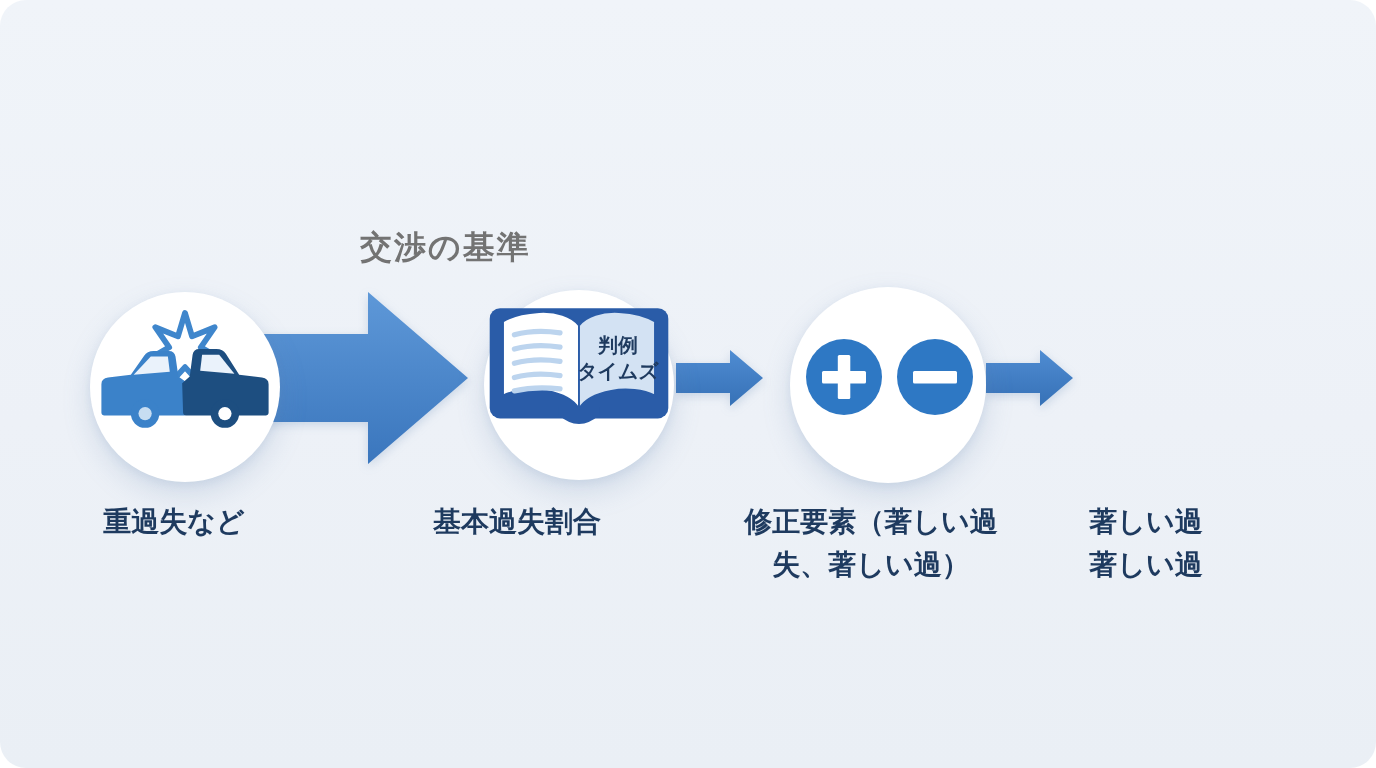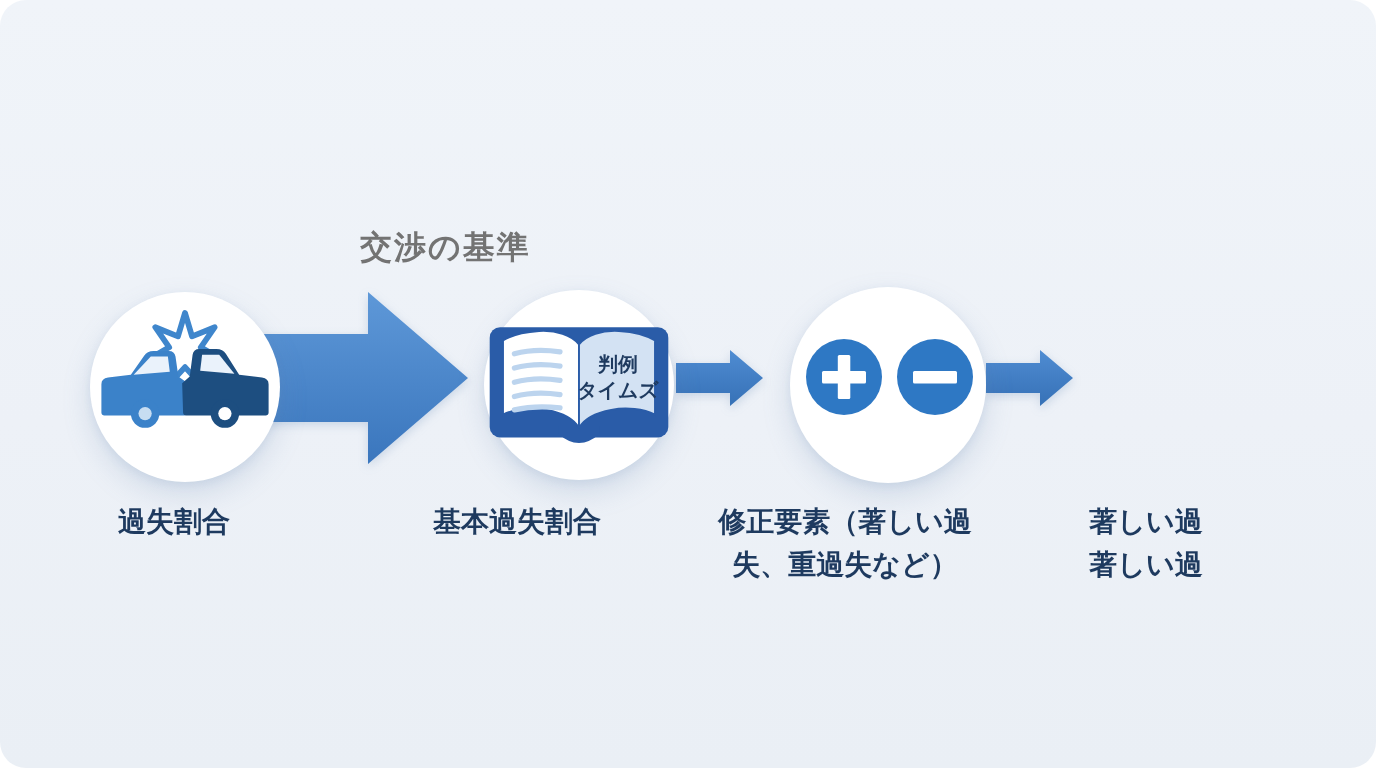--- a/index.html
+++ b/index.html
@@ -2,21 +2,21 @@
 <html lang="ja"><head>
 <meta charset="utf-8">
 <style>
   html,body{margin:0;padding:0;background:#ffffff;}
   body{font-family:"Liberation Sans","DejaVu Sans",sans-serif;}
   .stage{position:relative;width:1376px;height:768px;overflow:hidden;background:#ffffff;}
   .board{position:absolute;inset:0;border-radius:26px;
          background:linear-gradient(180deg,#f0f4f9 0%,#edf1f7 55%,#eaeff5 100%);}
   .circle{position:absolute;background:#ffffff;border-radius:50%;z-index:2;
           box-shadow:0 12px 28px rgba(110,140,180,.22),0 3px 8px rgba(110,140,180,.12);
-          display:flex;align-items:center;justify-content:center;}
+          display:flex;align-items:flex-start;justify-content:center;}
   .arrow{position:absolute;z-index:1;filter:drop-shadow(0 3px 5px rgba(90,130,180,.25));}
   .hdr{position:absolute;left:312px;top:226px;font-size:32px;font-weight:700;
        color:#737373;letter-spacing:2px;z-index:3;margin-left:48px;}
   .step-label{position:absolute;top:500px;width:300px;text-align:center;
               font-size:28px;font-weight:700;color:#1e3a5f;line-height:43px;z-index:3;}
   .pie-label{font-weight:700;fill:#ffffff;}
   svg{display:block;}
 </style>
 </head>
 <body>
@@ -102,23 +102,23 @@
         <rect x="47.8" y="68" width="12.5" height="44" rx="1.5" fill="#ffffff"></rect>
       </g>
       <g>
         <circle cx="145" cy="90" r="38" fill="#2e78c4"></circle>
         <rect x="123" y="84" width="44" height="12.5" rx="1.5" fill="#ffffff"></rect>
       </g>
     </svg>
   </div>
 
 
-  <div class="step-label" style="left:24px;">過失割合</div>
+  <div class="step-label" style="left:24px;">重過失など</div>
   <div class="step-label" style="left:367px;">基本過失割合</div>
-  <div class="step-label" style="left:695px;">
+  <div class="step-label" style="left:721px;">
     <div>修正要素（著しい過</div>
-    <div>失、重過失など）</div>
+    <div>失、著しい過）</div>
   </div>
   <div class="step-label" style="left:996px;">
     <div>著しい過</div>
     <div>著しい過</div>
   </div>
 </div>
 
 </body></html>

